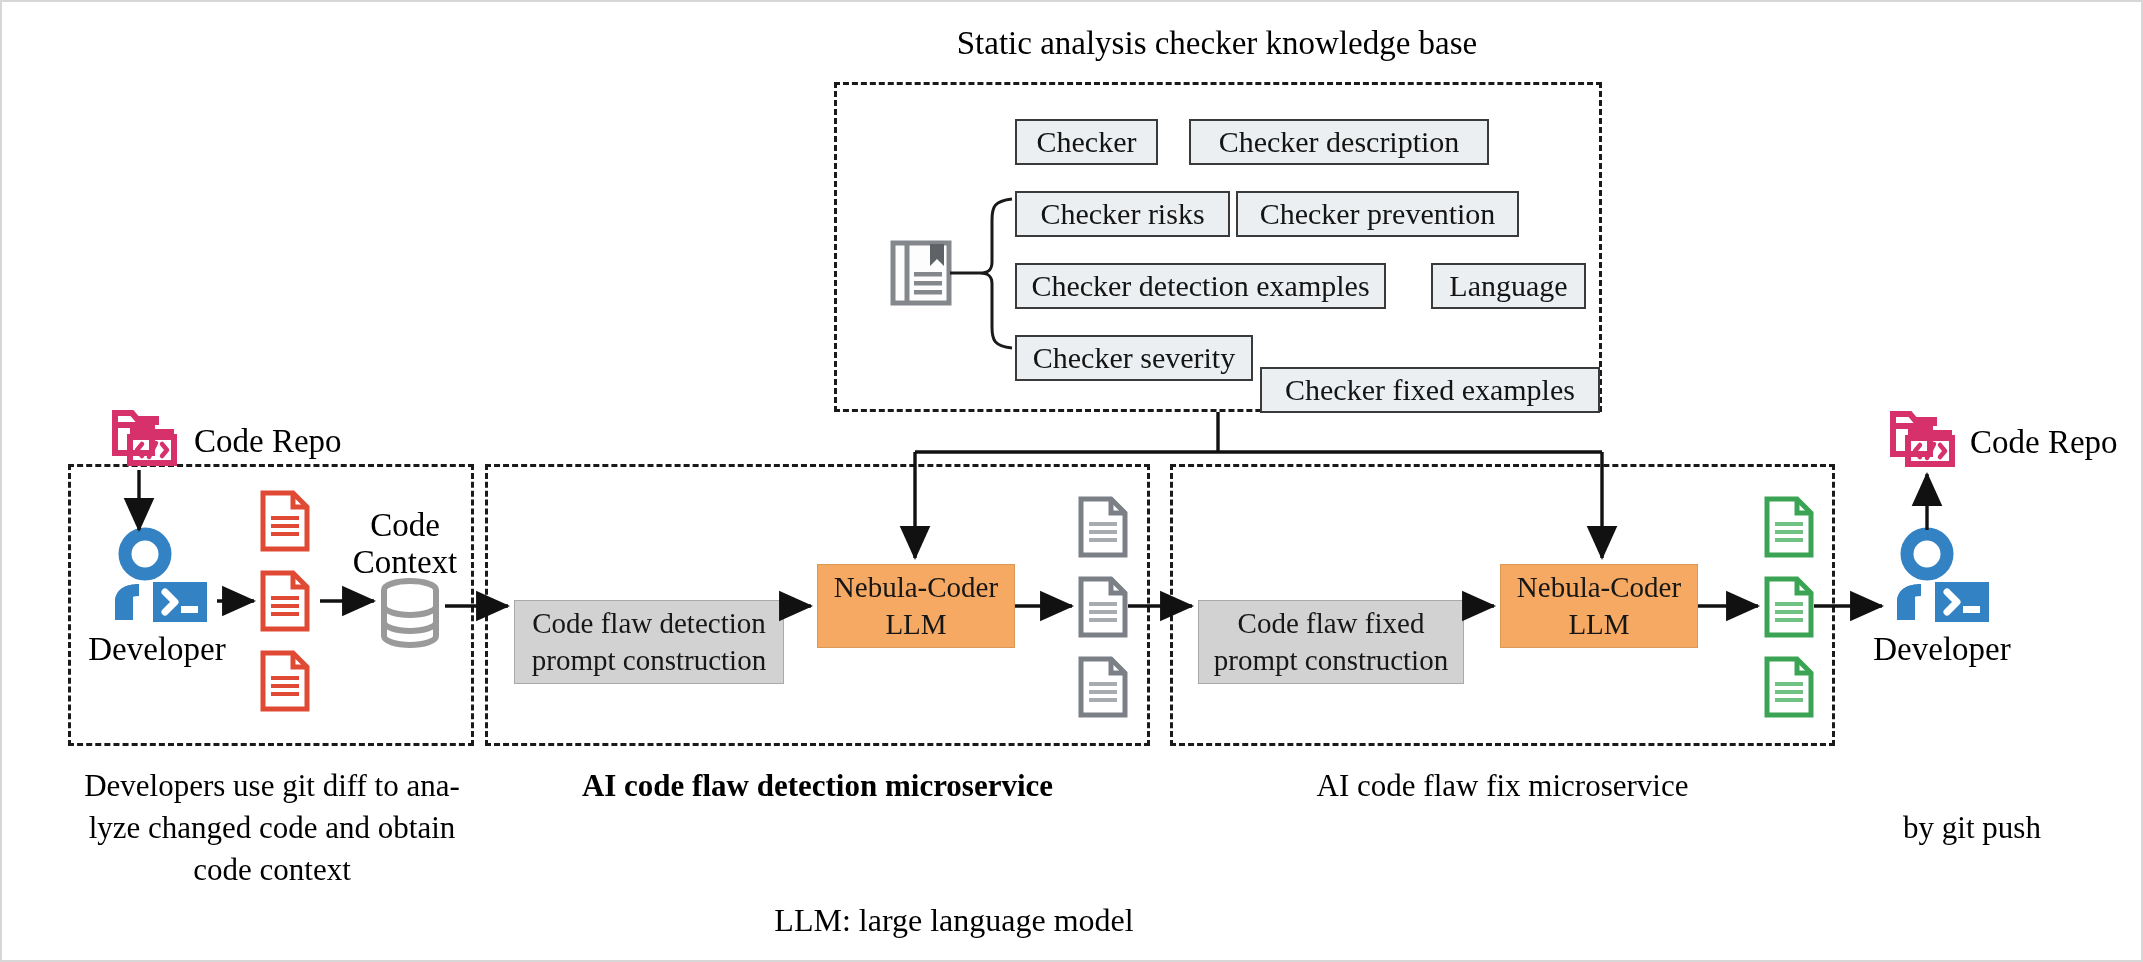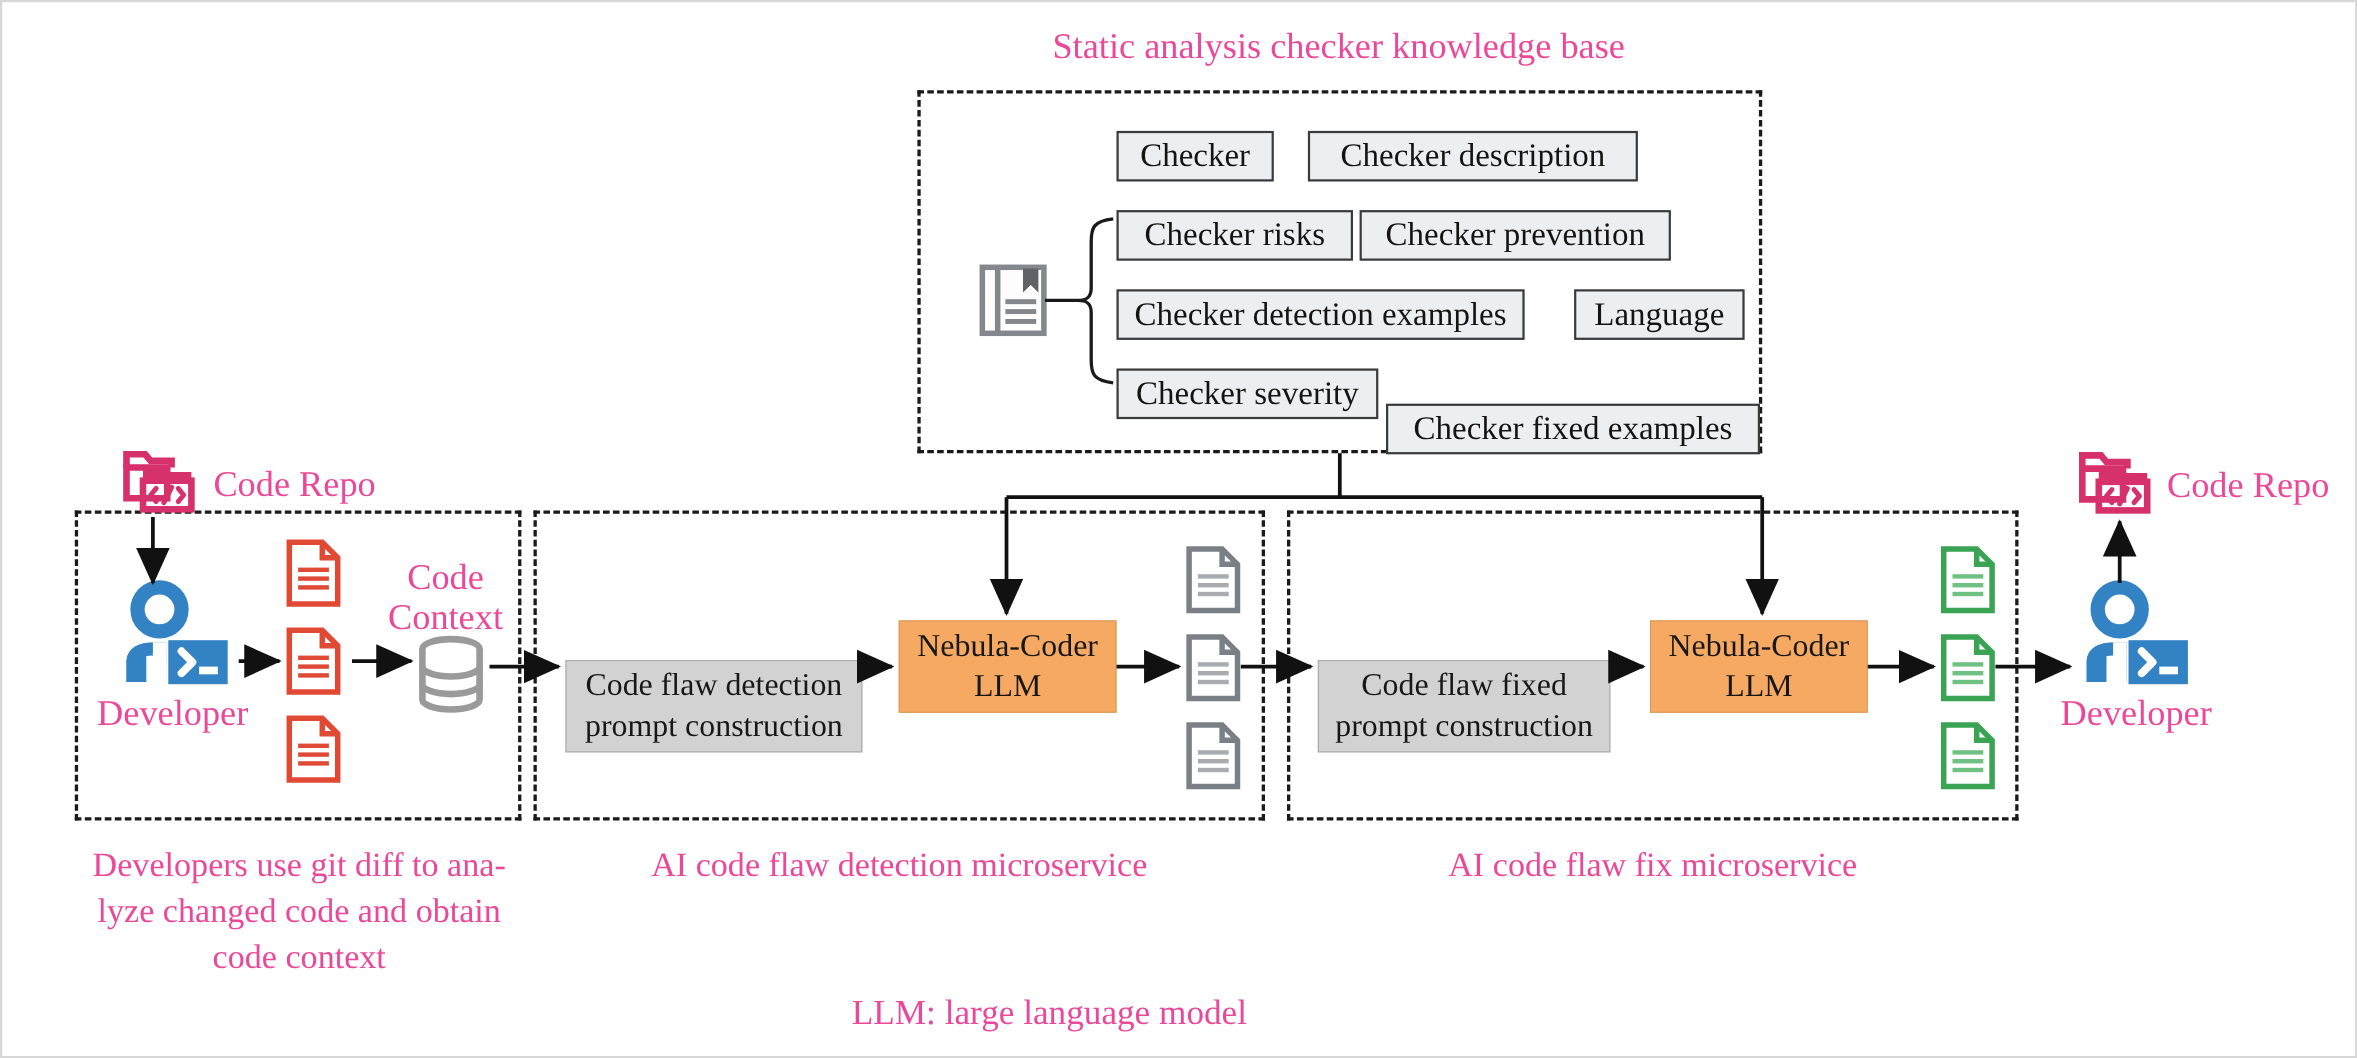--- a/index.html
+++ b/index.html
@@ -7,21 +7,21 @@
     width:2143px;height:962px;position:relative;overflow:hidden;
     font-family:"Liberation Serif","DejaVu Serif",serif;
     color:#171717;
   }
   #figure{
     position:absolute;inset:0;
     border:2px solid #d7d7d7;
     box-sizing:border-box;
     background:#fff;
   }
-  .txt{position:absolute;white-space:pre;line-height:1.28;color:#ec4899;}
+  .txt{position:absolute;white-space:pre;line-height:1.28;color:#000000;}
   .ctr{text-align:center;}
 
   
   .panel{
     position:absolute;box-sizing:border-box;
     border:3px dashed #1a1a1a;
     background:transparent;
   }
 
   
@@ -274,20 +274,21 @@
       <line x1="913" y1="450" x2="1600" y2="450"></line>
       <line x1="913" y1="450" x2="913" y2="556" marker-end="url(#ah)"></line>
       <line x1="1600" y1="450" x2="1600" y2="556" marker-end="url(#ah)"></line>
     </g>
   </svg>
 
   <div class="txt ctr" style="left:40px;top:764px;width:460px;font-size:31px;">Developers use git diff to ana-</div>
   <div class="txt ctr" style="left:40px;top:806px;width:460px;font-size:31px;">lyze changed code and obtain</div>
   <div class="txt ctr" style="left:40px;top:848px;width:460px;font-size:31px;">code context</div>
 
-  <div class="txt ctr" style="left:483px;top:764px;width:665px;font-size:31px;">AI code flaw detection microservice</div>
+  <div class="txt ctr" style="left:483px;top:764px;width:665px;font-size:31px;font-weight:bold;">AI code flaw detection microservice</div>
 
   <div class="txt ctr" style="left:1168px;top:764px;width:665px;font-size:31px;">AI code flaw fix microservice</div>
 
+  <div class="txt ctr" style="left:1830px;top:806px;width:280px;font-size:31px;">by git push</div>
 
   <div class="txt ctr" style="left:672px;top:898px;width:560px;font-size:32px;">LLM: large language model</div>
 
 </div>
 
 </body></html>

